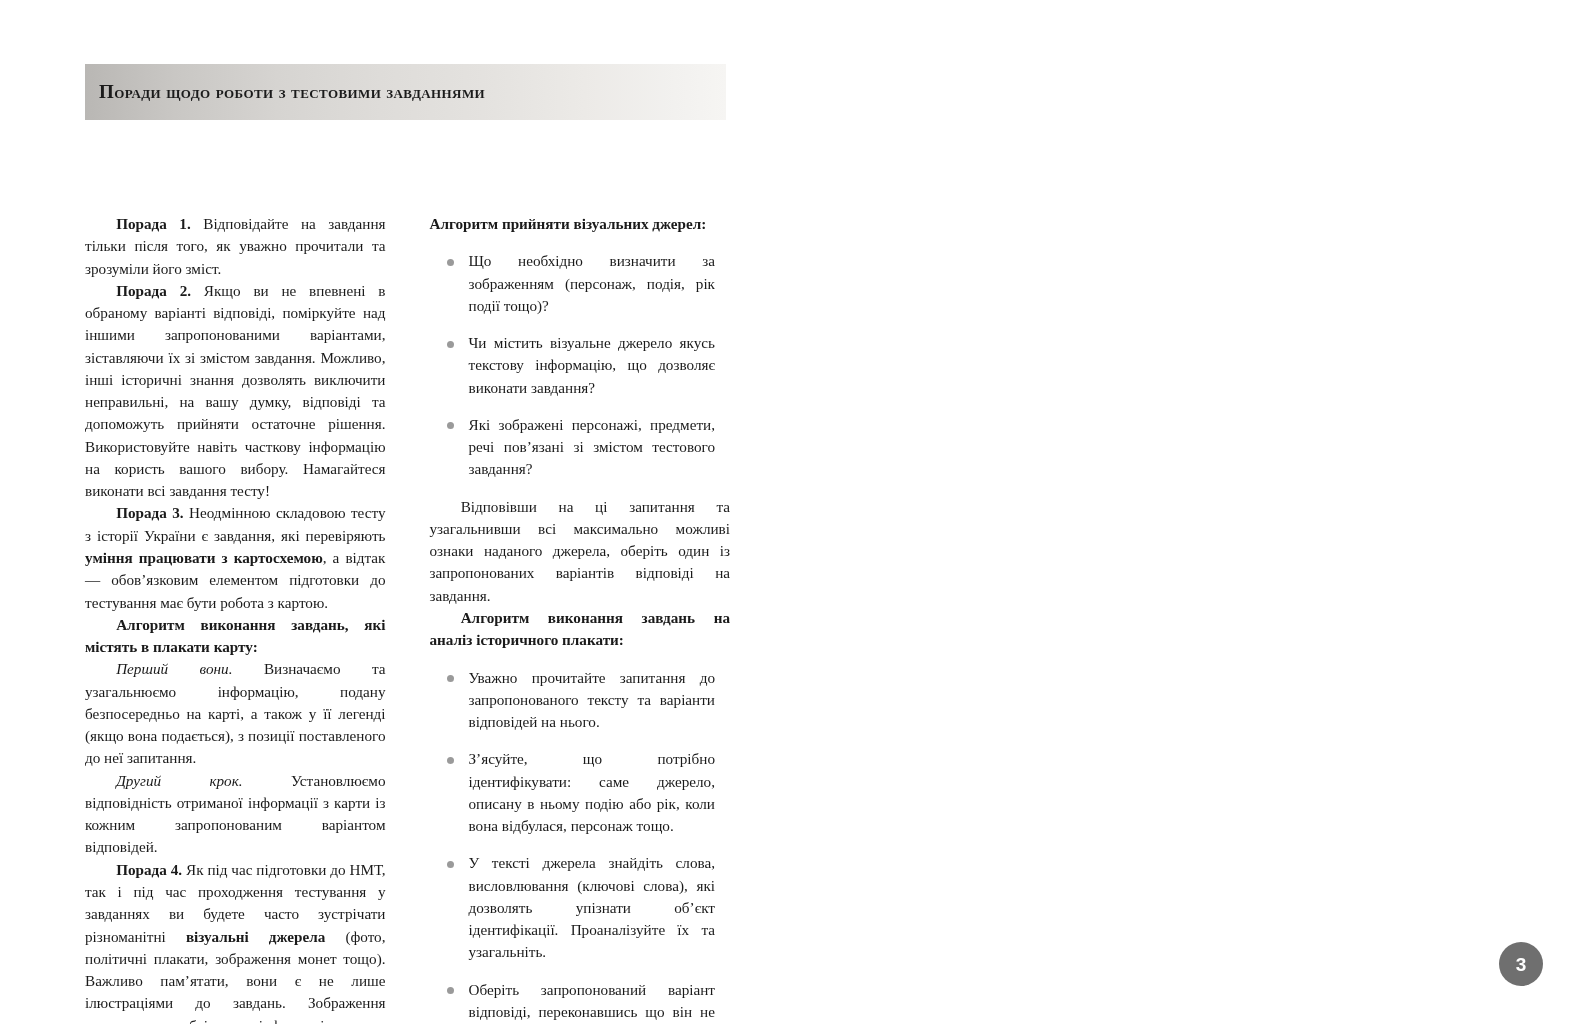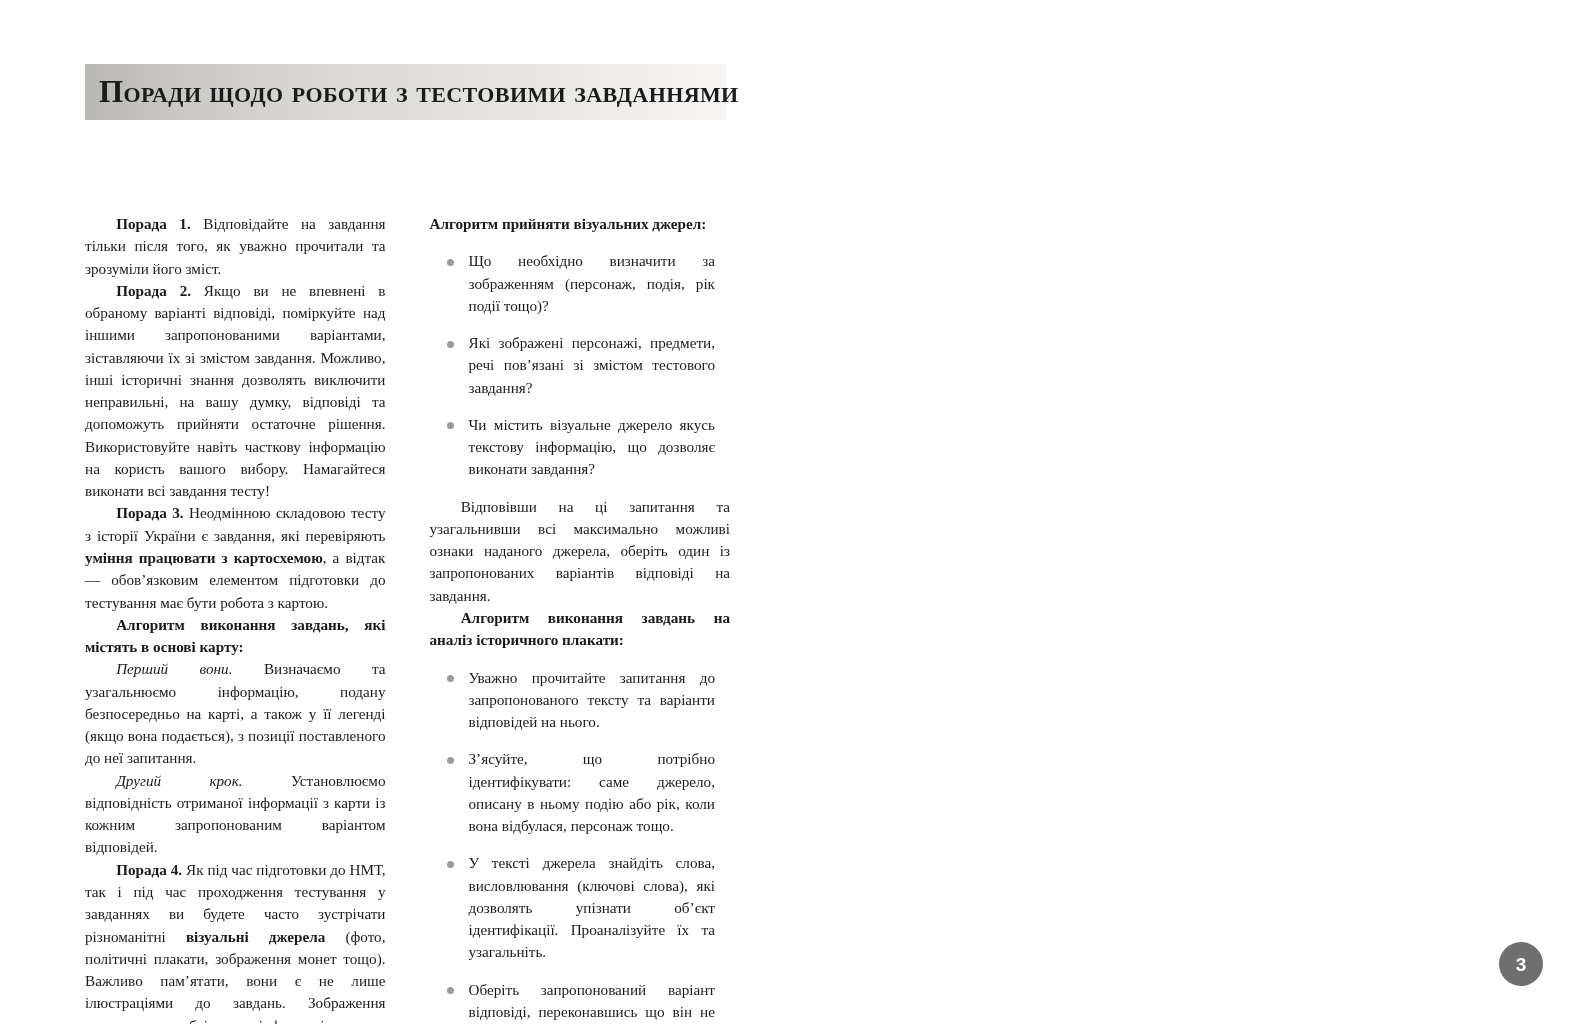--- a/index.html
+++ b/index.html
@@ -46,21 +46,21 @@
         #eceae7 78%,
         #f2f1ef 92%,
         #f6f5f3 100%);
     display: flex;
     align-items: center;
   }
   .banner-title {
     padding-left: 14px;
     font-family: "Liberation Serif", "DejaVu Serif", serif;
     font-weight: bold;
-    font-size: 31px;
+    font-size: 19px;
     letter-spacing: 0.4px;
     color: #1b1b1b;
     white-space: nowrap;
     font-variant: small-caps;
     text-transform: lowercase;
   }
   .banner-title::first-letter { text-transform: uppercase; }
 
   
   .cols {
@@ -143,36 +143,36 @@
 
     <div class="cols cols-left">
 
       <div class="col">
         <p><b>Порада 1.</b><span> Відповідайте на завдання тільки після того, як уважно прочитали та зрозуміли його зміст.</span></p>
 
         <p><b>Порада 2.</b><span> Якщо ви не впевнені в обраному варіанті відповіді, поміркуйте над іншими запропонованими варіантами, зіставляючи їх зі змістом завдання. Можливо, інші історичні знання дозволять виключити неправильні, на вашу думку, відповіді та допоможуть прийняти остаточне рішення. Використовуйте навіть часткову інформацію на користь вашого вибору. Намагайтеся виконати всі завдання тесту!</span></p>
 
         <p><b>Порада 3.</b><span> Неодмінною складовою тесту з історії України є завдання, які перевіряють </span><b>уміння працювати з картосхемою</b><span>, а відтак — обов’язковим елементом підготовки до тестування має бути робота з картою.</span></p>
 
-        <p><b>Алгоритм виконання завдань, які містять в основі карту:</b></p>
+        <p><b>Алгоритм виконання завдань, які містять в плакати карту:</b></p>
 
         <p><i>Перший вони.</i><span> Визначаємо та узагальнюємо інформацію, подану безпосередньо на карті, а також у її легенді (якщо вона подається), з позиції поставленого до неї запитання.</span></p>
 
         <p><i>Другий крок.</i><span> Установлюємо відповідність отриманої інформації з карти із кожним запропонованим варіантом відповідей.</span></p>
 
         <p><b>Порада 4.</b><span> Як під час підготовки до НМТ, так і під час проходження тестування у завданнях ви будете часто зустрічати різноманітні </span><b>візуальні джерела</b><span> (фото, політичні плакати, зображення монет тощо). Важливо пам’ятати, вони є не лише ілюстраціями до завдань. Зображення надають необхідну інформацію для виконання тестового завдання, тому важливо обирати правильний підхід до їхнього дослідження та аналізу.</span></p>
       </div>
 
       <div class="col">
         <p class="noind"><b>Алгоритм прийняти візуальних джерел:</b></p>
 
         <ul class="blist">
           <li><span class="bullet-dot"></span><span>Що необхідно визначити за зображенням (персонаж, подія, рік події тощо)?</span></li>
+          <li><span class="bullet-dot"></span><span>Чи містить візуальне джерело якусь текстову інформацію, що дозволяє виконати завдання?</span></li>
           <li><span class="bullet-dot"></span><span>Які зображені персонажі, предмети, речі пов’язані зі змістом тестового завдання?</span></li>
-          <li><span class="bullet-dot"></span><span>Чи містить візуальне джерело якусь текстову інформацію, що дозволяє виконати завдання?</span></li>
         </ul>
 
         <p>Відповівши на ці запитання та узагальнивши всі максимально можливі ознаки наданого джерела, оберіть один із запропонованих варіантів відповіді на завдання.</p>
 
 
         <p><b>Алгоритм виконання завдань на аналіз історичного плакати:</b></p>
 
         <ul class="blist">
           <li><span class="bullet-dot"></span><span>Уважно прочитайте запитання до запропонованого тексту та варіанти відповідей на нього.</span></li>
           <li><span class="bullet-dot"></span><span>З’ясуйте, що потрібно ідентифікувати: саме джерело, описану в ньому подію або рік, коли вона відбулася, персонаж тощо.</span></li>

